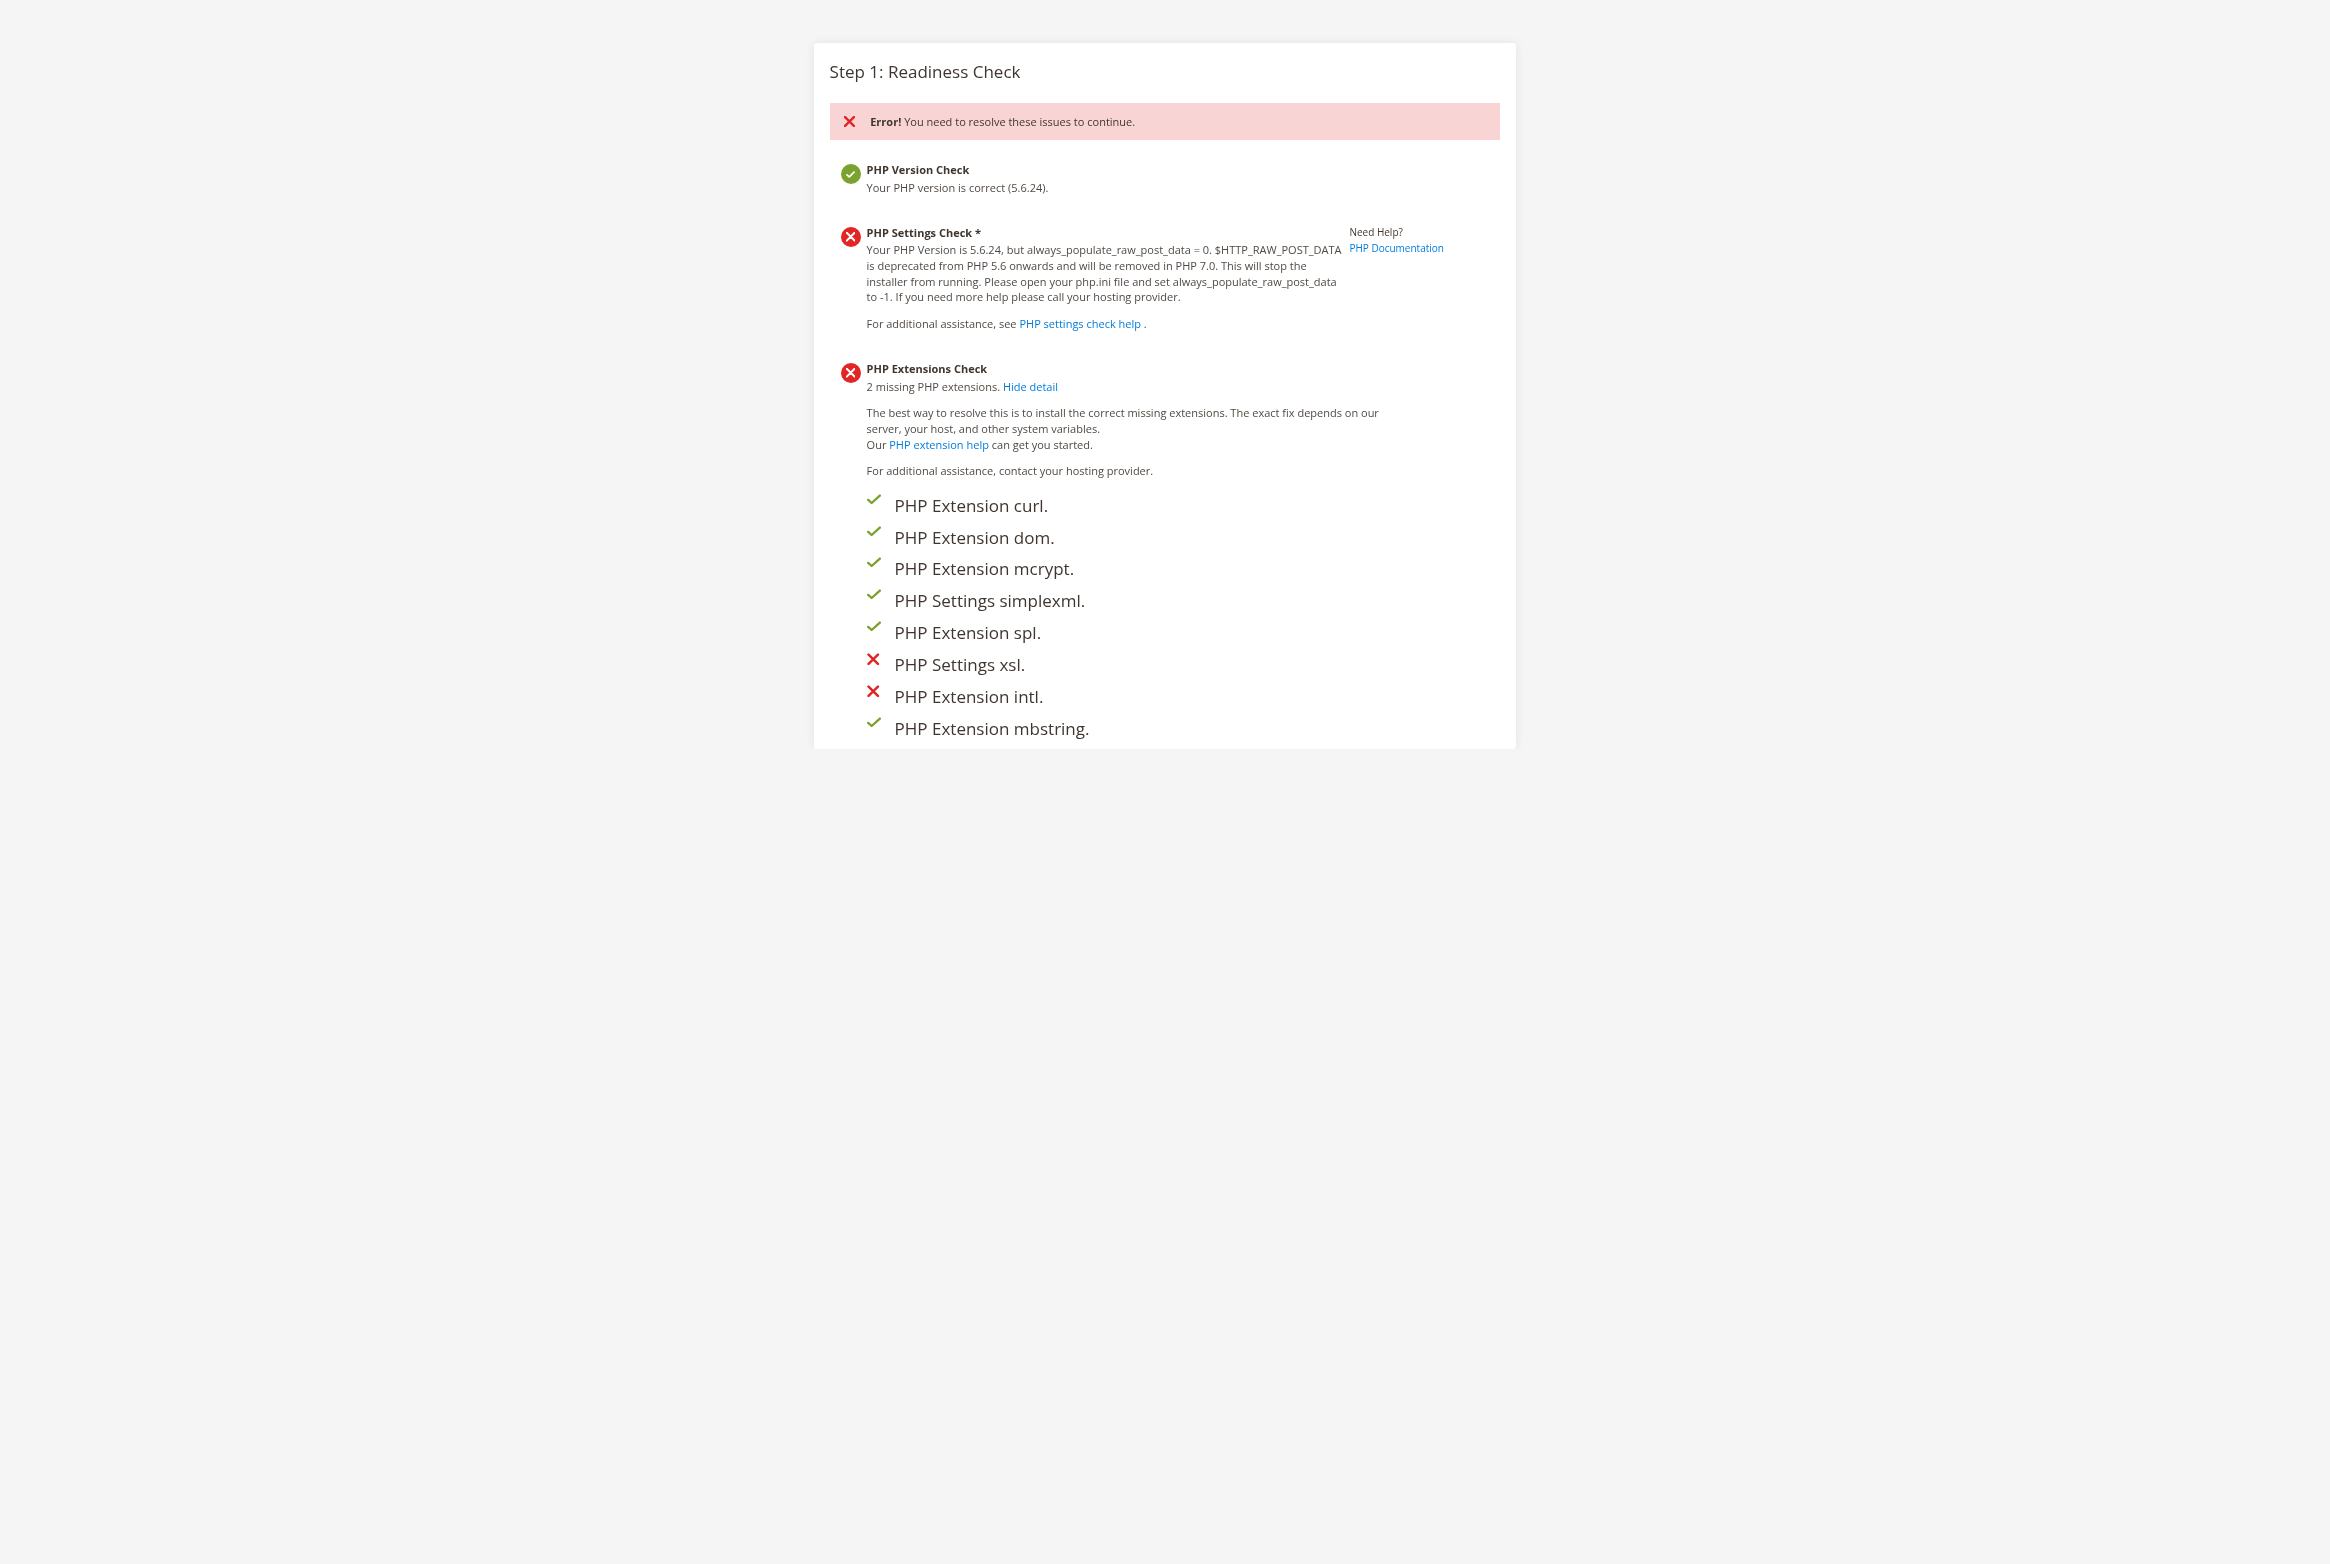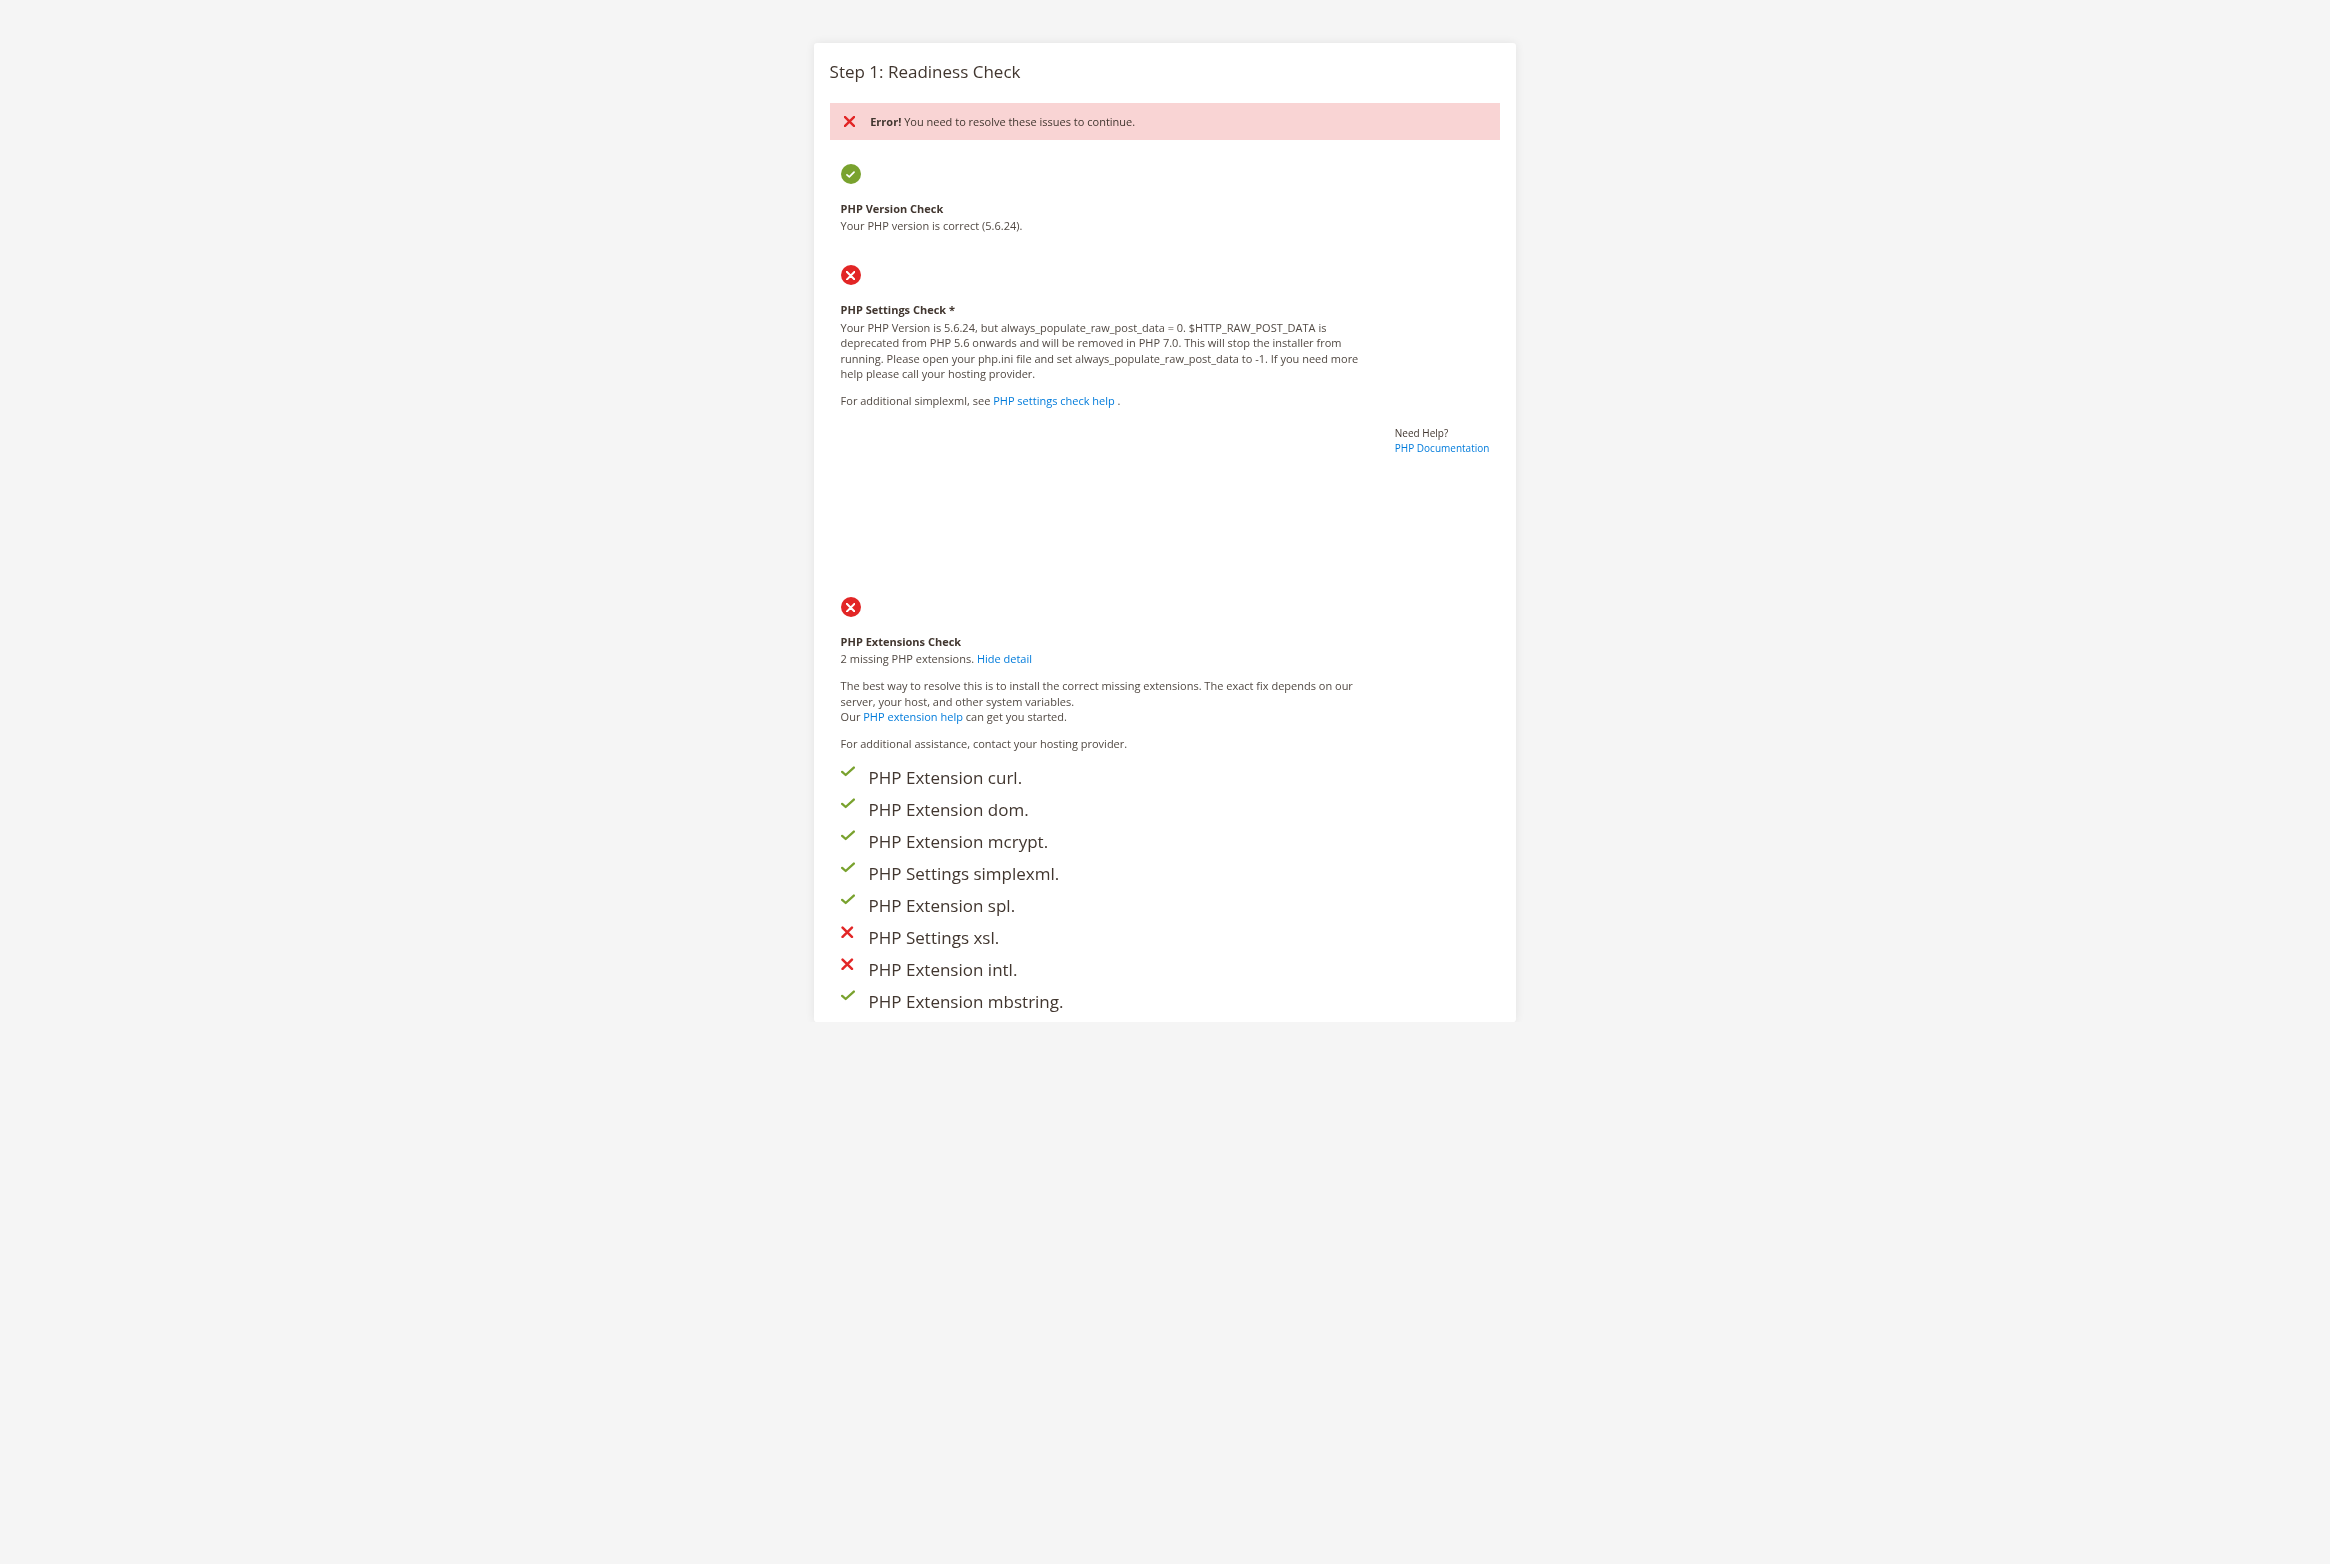--- a/index.html
+++ b/index.html
@@ -37,24 +37,23 @@
     gap: 15.6px;
     margin-bottom: 22px;
     text-align: right;
   }
   .alert-error .x-icon svg { display:block; }
   .alert-error .msg { color: #41362f; font-size: 11px; }
   .alert-error .msg b { font-weight: 700; }
 
   .section {
     display: flex;
-    gap: 17px;
+    gap: 6px;
     padding: 0 11px;
     margin-bottom: 30px;
-    flex-direction: column;
   }
   .section:last-child { margin-bottom: 4px; }
   .status-badge {
     flex: 0 0 20px;
     width: 20px; height: 20px;
     border-radius: 50%;
     display: flex;
     align-items: center;
     justify-content: center;
     margin-top: 1.6px;
@@ -123,21 +122,21 @@
     <div class="section">
       <div class="status-badge status-err">
         <svg width="9.4" height="9.4" viewBox="0 0 12 12">
             <path d="M1 1 L11 11 M11 1 L1 11" stroke="#fff" stroke-width="2.6" stroke-linecap="round"></path>
           </svg>
       </div>
       <div class="section-body">
         <h3>PHP Settings Check *</h3>
         <p>Your PHP Version is 5.6.24, but always_populate_raw_post_data = 0. $HTTP_RAW_POST_DATA is deprecated from PHP 5.6 onwards and will be removed in PHP 7.0. This will stop the installer from running. Please open your php.ini file and set always_populate_raw_post_data to -1. If you need more help please call your hosting provider.</p>
         <p>
-          <span>For additional simplexml, see </span><a class="link">PHP settings check help</a><span> .</span>
+          <span>For additional assistance, see </span><a class="link">PHP settings check help</a><span> .</span>
         </p>
       </div>
       <div class="aside">
         <div class="q">Need Help?</div>
         <a class="link">PHP Documentation</a>
       </div>
     </div>
 
     <div class="section">
       <div class="status-badge status-err">

